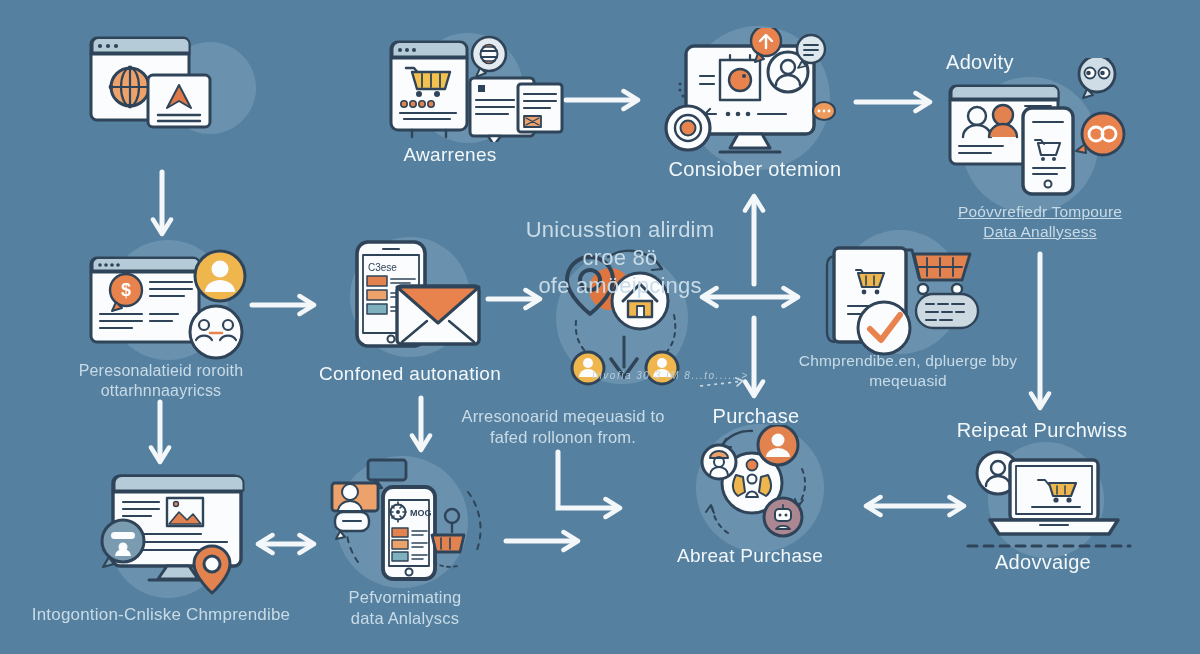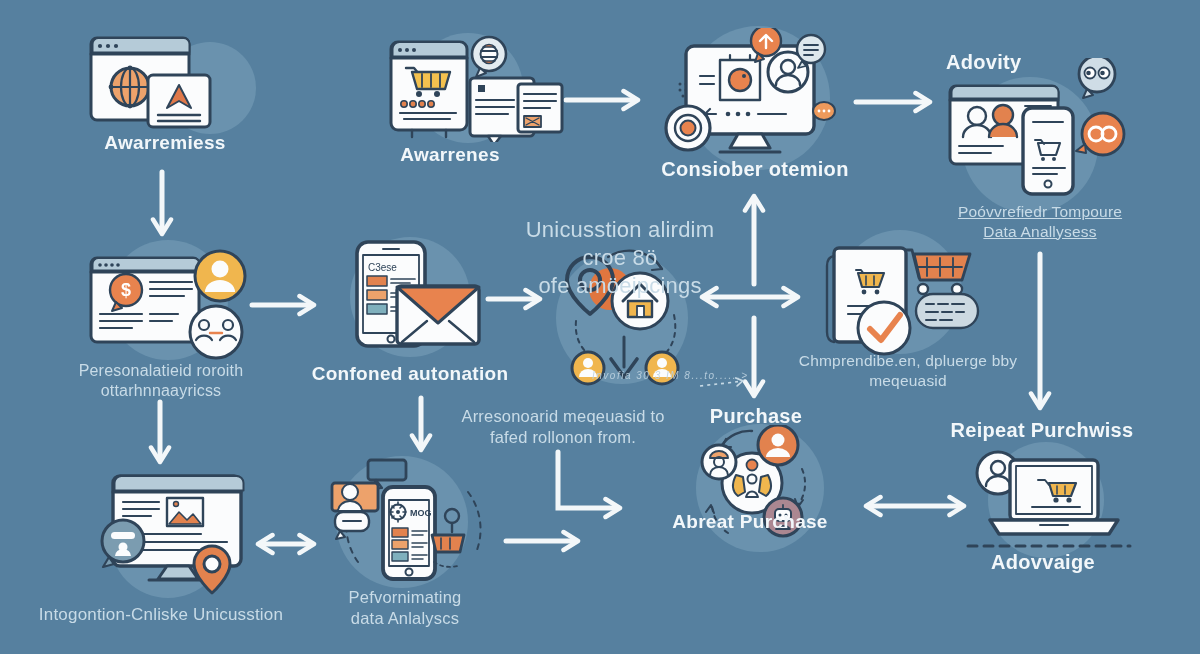--- a/index.html
+++ b/index.html
@@ -5,21 +5,21 @@
   html,body{margin:0;padding:0;background:#3d5a73;}
   .stage{
     position:relative;width:1200px;height:654px;overflow:hidden;
     background:#56809f;
     font-family:"Liberation Sans",sans-serif;
   }
   .blob{position:absolute;border-radius:50%;background:#6a92ae;z-index:0;}
   .arrow-layer{position:absolute;left:0;top:0;width:1200px;height:654px;z-index:1;}
   .icon{position:absolute;z-index:2;}
   .lbl{position:absolute;z-index:3;text-align:center;line-height:1.28;}
-  .lbl.bold{color:#f2f7fa;font-weight:700;font-size:19px;letter-spacing:.3px;}
+  .lbl.bold{color:#f2f7fa;font-weight:400;font-size:19px;letter-spacing:.3px;}
   .lbl.cap{color:#c8dbe7;font-weight:400;font-size:16px;letter-spacing:.2px;}
   .lbl.cap span{display:block;}
   .lbl.scribble{color:#bed3e1;font-size:10px;font-style:italic;letter-spacing:1.5px;opacity:.9;text-align:right;white-space:nowrap;}
 </style>
 </head>
 <body>
 
 <div class="stage">
 
   <div class="blob" style="left:164px;top:42px;width:92px;height:92px;"></div>
@@ -384,21 +384,20 @@
       <path d="M95,46 v8 M103,46 v8" stroke-width="1.5"></path>
       <circle cx="94" cy="60" r="2.6" fill="#2f4459" stroke="none"></circle>
         <circle cx="107" cy="60" r="2.6" fill="#2f4459" stroke="none"></circle>
       <path d="M70,67 h48" stroke-width="2"></path>
       <path d="M28,80 h128 l-9,14 h-110 Z" fill="#fbfcfd" stroke-width="3.4"></path>
       <path d="M78,85 h28" stroke-width="2"></path>
       <path d="M6,106 H168" stroke-width="3" stroke-dasharray="9 7"></path>
     </g>
   </svg>
 
-  <div class="lbl bold" style="left:65px;top:131px;width:200px;">Awarremiess</div>
   <div class="lbl bold" style="left:350px;top:143px;width:200px;">Awarrenes</div>
   <div class="lbl bold" style="left:630px;top:157px;width:250px;font-size:20px;">Consiober otemion</div>
   <div class="lbl bold" style="left:946px;top:50px;width:150px;text-align:left;font-size:20px;">Adovity</div>
 
   <div class="lbl cap" style="left:940px;top:202px;width:200px;font-size:15.5px;text-decoration:underline;">
     <span>Poóvvrefiedr Tompoure</span>
     <span>Data Anallysess</span>
   </div>
 
   <div class="lbl cap" style="left:61px;top:361px;width:200px;">
@@ -419,23 +418,23 @@
   </div>
 
   <div class="lbl bold" style="left:656px;top:404px;width:200px;font-size:20px;">Purchase</div>
 
   <div class="lbl cap" style="left:448px;top:406px;width:230px;font-size:16.5px;text-align:center;">
     <span>Arresonoarid meqeuasid to</span>
     <span>fafed rollonon from.</span>
   </div>
 
   <div class="lbl bold" style="left:932px;top:418px;width:220px;font-size:20px;">Reipeat Purchwiss</div>
-  <div class="lbl bold" style="left:650px;top:510px;width:200px;">Abreat Purchase</div>
+  <div class="lbl bold" style="left:650px;top:544px;width:200px;">Abreat Purchase</div>
   <div class="lbl bold" style="left:943px;top:550px;width:200px;font-size:20px;">Adovvaige</div>
-  <div class="lbl cap" style="left:21px;top:604px;width:280px;font-size:17px;">Intogontion-Cnliske Unicusstion</div>
+  <div class="lbl cap" style="left:21px;top:604px;width:280px;font-size:17px;">Intogontion-Cnliske Chmprendibe</div>
 
   <div class="lbl cap" style="left:305px;top:587px;width:200px;font-size:16.5px;">
     <span>Pefvornimating</span>
     <span>data Anlalyscs</span>
   </div>
 
   <div class="lbl scribble" style="left:592px;top:370px;">Invofia 30 3 IM 8...to......&gt;</div>
 
 </div>
 

